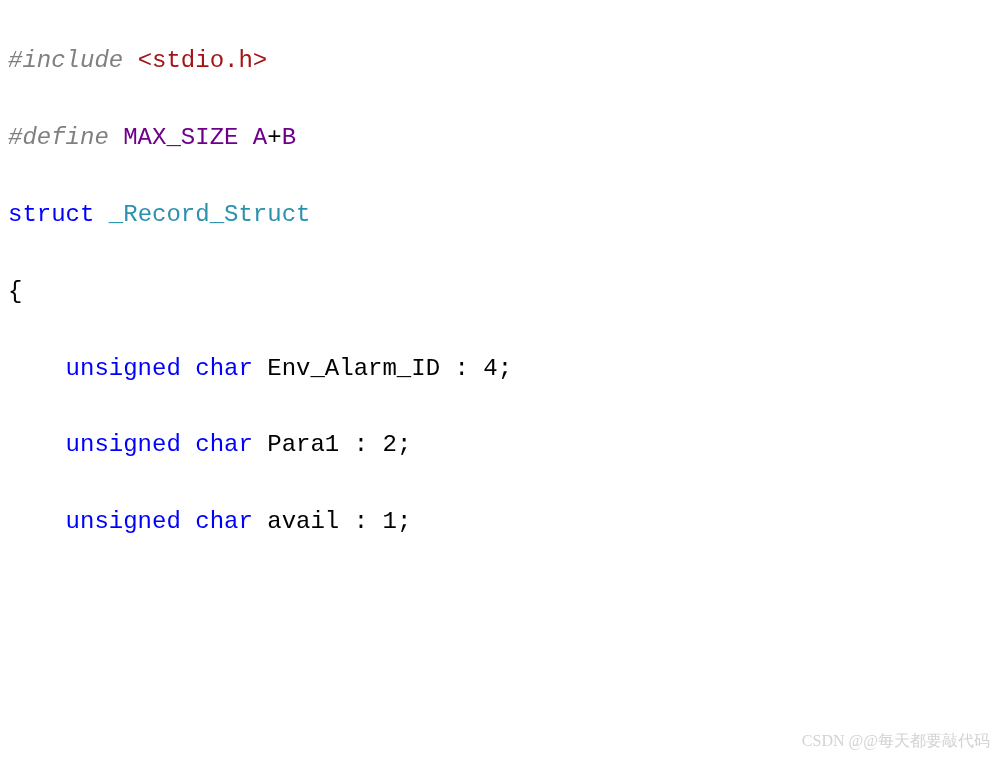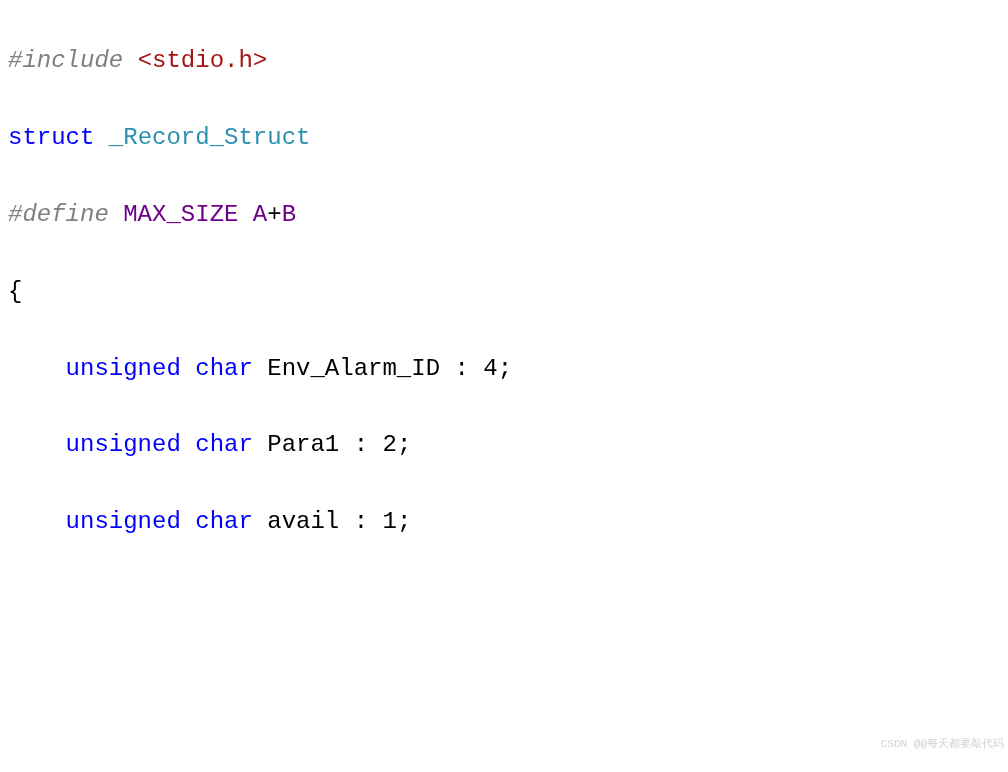--- a/index.html
+++ b/index.html
@@ -45,33 +45,33 @@
     }
     .punct {
       color: #000000;
     }
     .number {
       color: #000000;
     }
     .watermark {
       position: absolute;
       bottom: 18px;
-      right: 4px;
+      right: 18px;
       color: rgba(180,180,180,0.6);
-      font-size: 11px;
-      font-family: Liberation Mono, monospace;
+      font-size: 16px;
+      font-family: Liberation Serif, serif;
     }
   </style>
 </head>
 <body>
 
 <div class="code">
 <div><span class="preproc">#include </span><span class="include-path">&lt;</span><span class="include-path">stdio.h</span><span class="include-path">&gt;</span></div>
+<div><span class="preproc">#define </span><span class="macro-name">MAX_SIZE</span><span> </span><span class="macro-name">A</span><span class="identifier">+</span><span class="macro-name">B</span></div>
 <div><span class="keyword">struct</span><span> </span><span class="type-name">_Record_Struct</span></div>
-<div><span class="preproc">#define </span><span class="macro-name">MAX_SIZE</span><span> </span><span class="macro-name">A</span><span class="identifier">+</span><span class="macro-name">B</span></div>
 <div><span class="punct">{</span></div>
 <div><span>    </span><span class="keyword">unsigned</span><span> </span><span class="keyword">char</span><span> </span><span class="identifier">Env_Alarm_ID</span><span class="punct"> : 4;</span></div>
 <div><span>    </span><span class="keyword">unsigned</span><span> </span><span class="keyword">char</span><span> </span><span class="identifier">Para1</span><span class="punct"> : 2;</span></div>
 <div><span>    </span><span class="keyword">unsigned</span><span> </span><span class="keyword">char</span><span> </span><span class="identifier">avail</span><span class="punct"> : 1;</span></div>
 
 
 
 
 
 

